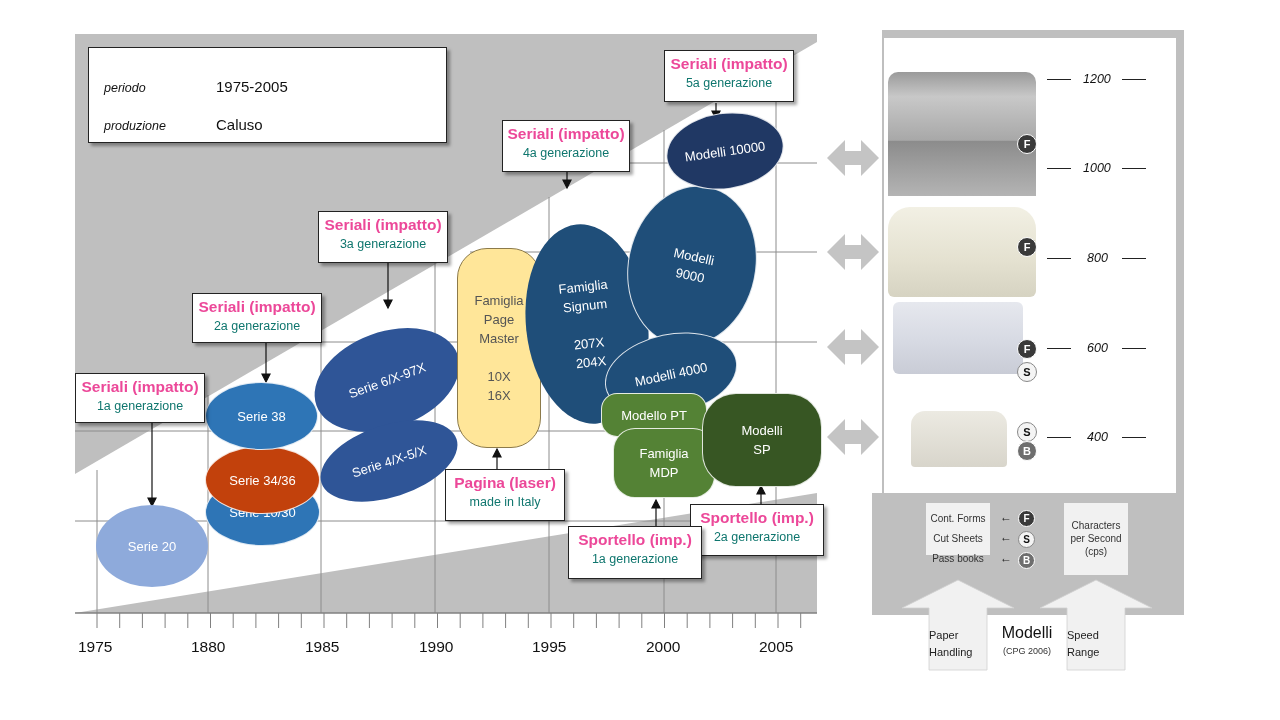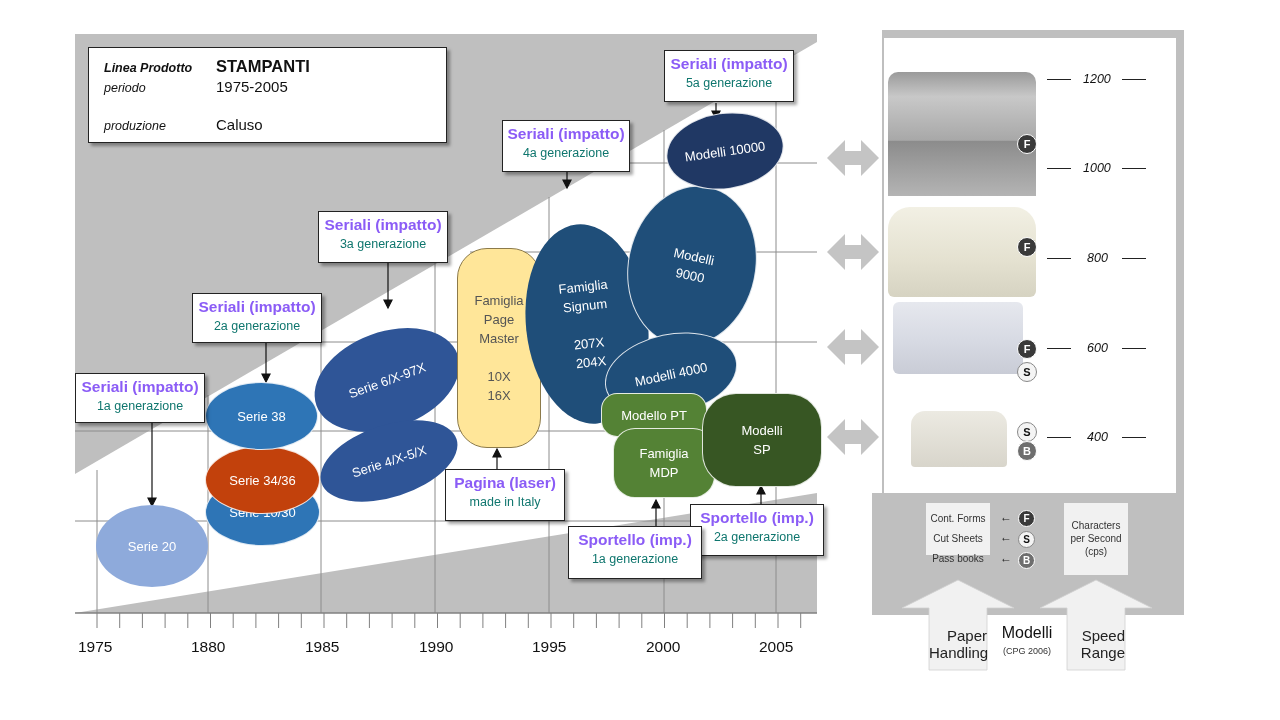--- a/index.html
+++ b/index.html
@@ -23,21 +23,21 @@
   .infobox .val { font-size: 15px; color: #111; }
   .infobox .val.title { font-weight: bold; font-size: 16.5px; }
   .infobox .small { font-size: 11px; }
 
   
   .callout {
     background: #fff; border: 1.3px solid #222;
     box-shadow: 3px 3px 3px rgba(0,0,0,0.35);
     text-align: center; white-space: nowrap;
   }
-  .callout .t1 { font-weight: bold; font-size: 15.5px; color: #8b5cf6; line-height: 20px; margin-top: 3px; }
+  .callout .t1 { font-weight: bold; font-size: 15.5px; color: #ec4899; line-height: 20px; margin-top: 3px; }
   .callout .t2 { font-size: 12.5px; color: #0f766e; line-height: 18px; }
 
   
   .bubble {
     display: flex; align-items: center; justify-content: center; text-align: center;
     color: #ffffff; font-size: 13px; line-height: 19px; white-space: pre-line;
     box-sizing: border-box;
   }
   .ellipse { border-radius: 50%; }
   .outline { border: 1px solid rgba(255,255,255,0.85); }
@@ -50,21 +50,21 @@
   .badge {
     width: 20px; height: 20px; border-radius: 50%;
     display: flex; align-items: center; justify-content: center;
     font-weight: bold; font-size: 11px; box-sizing: border-box;
   }
   .badge.F { background: #3a3a3a; color: #fff; border: 1.5px solid #fff; }
   .badge.S { background: #f4f4f4; color: #111; border: 1.5px solid #888; }
   .badge.B { background: #6e6e6e; color: #fff; border: 1.5px solid #fff; }
 
   .legend-box { background: #f1f1f1; color: #333; font-size: 10px; text-align: center; }
-  .uparrow-label { font-size: 15px; color: #222; text-align: right; line-height: 17px; }
+  .uparrow-label { font-size: 11px; color: #222; text-align: left; line-height: 17px; }
 </style>
 </head>
 <body>
 
 <svg class="bg" width="1280" height="720">
 
   <polygon points="75,34 817,34 817,42 75,474" fill="#bfbfbf"></polygon>
 
   <polygon points="75,613 817,493 817,613" fill="#bfbfbf"></polygon>
 
@@ -152,23 +152,20 @@
     <polygon points="827,437 845,419 845,430 861,430 861,419 879,437 861,455 861,444 845,444 845,455"></polygon>
   </g>
 
   <g fill="#f1f1f1" stroke="#d0d0d0" stroke-width="0.8">
     <polygon points="902,608 958,580 1014,608 987,608 987,670 929,670 929,608"></polygon>
     <polygon points="1040,608 1096,580 1152,608 1125,608 1125,670 1067,670 1067,608"></polygon>
   </g>
 </svg>
 
 <div class="abs infobox">
-  <div class="row" style="top:9px;">
-    <span class="lbl b">Linea Prodotto</span><span class="val title">STAMPANTI</span>
-  </div>
   <div class="row" style="top:30px;">
     <span class="lbl">periodo</span><span class="val">1975-2005</span>
   </div>
   <div class="row" style="top:68px;">
     <span class="lbl">produzione</span><span class="val">Caluso</span>
   </div>
 </div>
 
 <div class="abs bubble ellipse" style="left:96px;top:505px;width:112px;height:82px;background:#8eaadb;">Serie 20</div>
 

